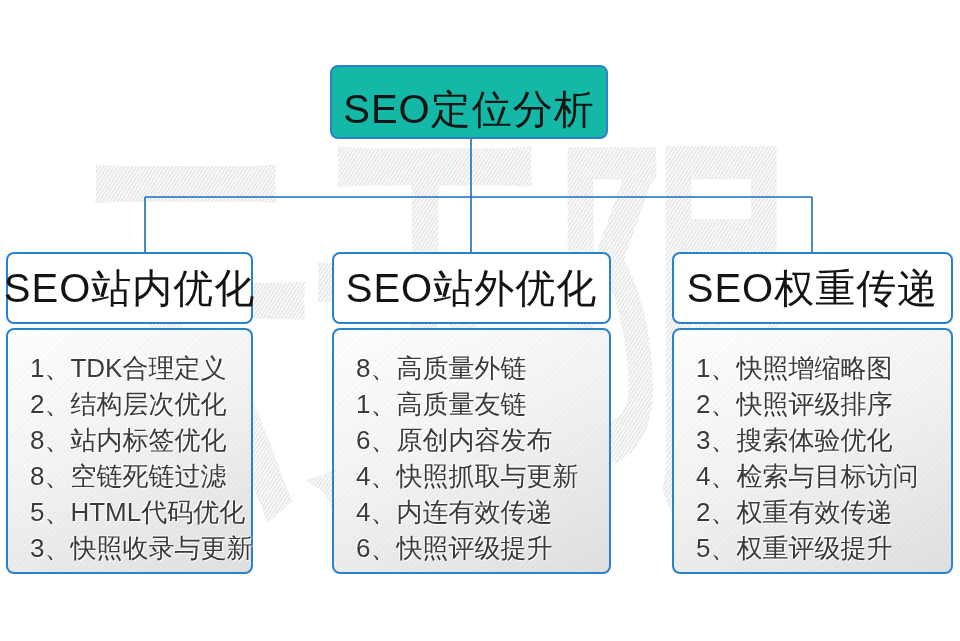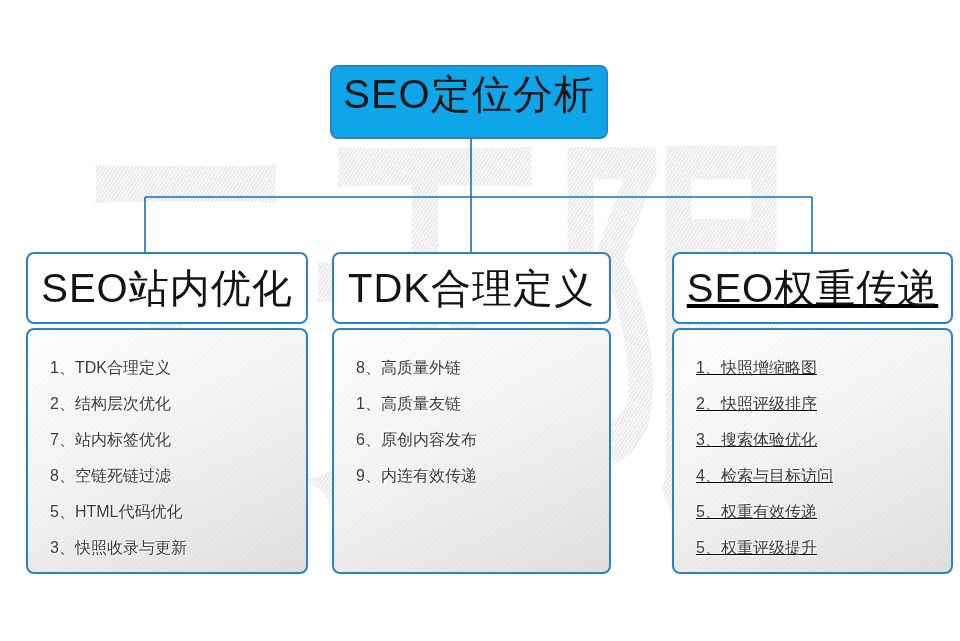--- a/index.html
+++ b/index.html
@@ -21,48 +21,48 @@
       background:repeating-linear-gradient(-45deg,#e9e9e9 0px,#e9e9e9 2px,#f9f9f9 2px,#f9f9f9 4px);
       -webkit-background-clip:text;background-clip:text;color:transparent;
     }
   }
   
   .connectors{position:absolute;left:0;top:0;z-index:1;}
   .connectors line{stroke:var(--connector,#1a6ec0);stroke-width:1.6;}
   
   .node{
     position:absolute;z-index:2;box-sizing:border-box;
-    background:#0ea5e9;border:2px solid var(--box-border,#2b82cc);border-radius:8px;
-    display:flex;align-items:flex-start;justify-content:center;
+    background:#14b8a6;border:2px solid var(--box-border,#2b82cc);border-radius:8px;
+    display:flex;align-items:flex-end;justify-content:center;
   }
   .node-title{
     font-size:40px;letter-spacing:1px;color:var(--header-text,#141414);
     white-space:nowrap;
   }
   .root-node{left:330px;top:65px;width:278px;height:74px;}
   
   .column{position:absolute;top:252px;z-index:2;}
-  .col-0{left:6px;width:282px;margin-left:20px;}
+  .col-0{left:6px;width:247px;}
   .col-1{left:332px;width:279px;}
-  .col-2{left:672px;width:281px;text-decoration:underline;}
+  .col-2{left:672px;width:281px;}
   .col-header{
     position:relative;box-sizing:border-box;width:100%;height:72px;
     background:#fff;border:2px solid var(--box-border,#2b82cc);border-radius:8px;
     display:flex;align-items:center;justify-content:center;
   }
   .panel{
     box-sizing:border-box;width:100%;height:246px;margin:4px 0 0 0;padding:20px 10px 10px 22px;
     list-style:none;
     border:2px solid var(--box-border,#2b82cc);border-radius:8px;
     background:
       repeating-linear-gradient(-45deg,rgba(0,0,0,0.015) 0 2px,rgba(255,255,255,0) 2px 4px),
       linear-gradient(155deg,#ffffff 0%,#f4f4f4 45%,#e0e0e0 100%);
   }
   .panel li{
-    font-size:16px;line-height:36px;color:var(--item-text,#3a3a3a);
+    font-size:26px;line-height:36px;color:var(--item-text,#3a3a3a);
     white-space:nowrap;
     text-shadow:1px 1px 1px #ffffff,-1px -1px 1px #ffffff;
   }
 </style>
 </head>
 <body>
 
 <div class="stage">
 
   <div class="watermark">云无限</div>
@@ -78,46 +78,48 @@
     <span class="node-title">SEO定位分析</span>
   </div>
 
   <section class="column col-0">
     <div class="col-header">
       <span class="node-title">SEO站内优化</span>
     </div>
     <ul class="panel">
         <li>1、TDK合理定义</li>
         <li>2、结构层次优化</li>
-        <li>7、站内标签优化</li>
+        <li>8、站内标签优化</li>
         <li>8、空链死链过滤</li>
         <li>5、HTML代码优化</li>
         <li>3、快照收录与更新</li>
       </ul>
   </section>
 
   <section class="column col-1">
     <div class="col-header">
-      <span class="node-title">TDK合理定义</span>
+      <span class="node-title">SEO站外优化</span>
     </div>
     <ul class="panel">
         <li>8、高质量外链</li>
         <li>1、高质量友链</li>
         <li>6、原创内容发布</li>
-        <li>9、内连有效传递</li>
+        <li>4、快照抓取与更新</li>
+        <li>4、内连有效传递</li>
+        <li>6、快照评级提升</li>
       </ul>
   </section>
 
   <section class="column col-2">
     <div class="col-header">
       <span class="node-title">SEO权重传递</span>
     </div>
     <ul class="panel">
         <li>1、快照增缩略图</li>
         <li>2、快照评级排序</li>
         <li>3、搜索体验优化</li>
         <li>4、检索与目标访问</li>
-        <li>5、权重有效传递</li>
+        <li>2、权重有效传递</li>
         <li>5、权重评级提升</li>
       </ul>
   </section>
 
 </div>
 
 </body></html>

